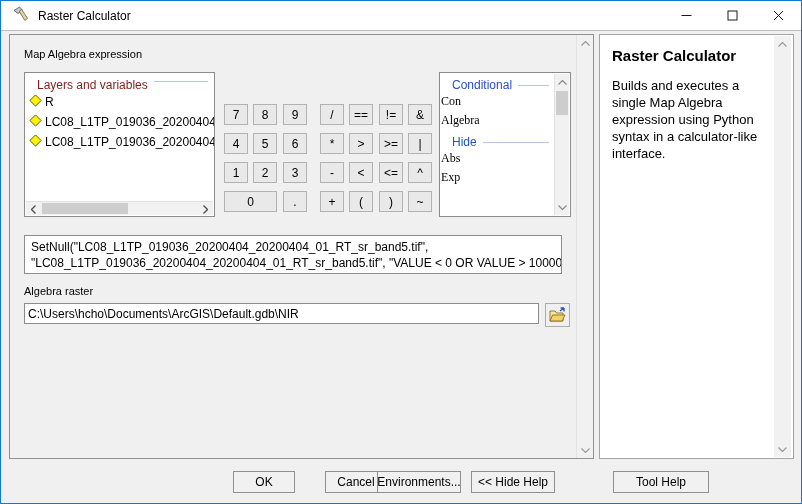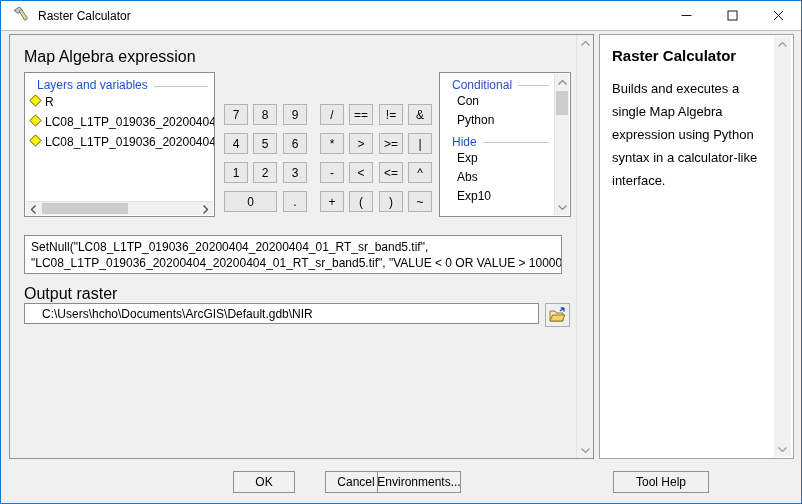--- a/index.html
+++ b/index.html
@@ -15,66 +15,66 @@
   }
   .titlebar .title { margin-left:8px; font-size:12px; color:#000; }
   .hammer { margin-left:11px; }
   .win-btns { margin-left:auto; display:flex; height:100%; }
   .win-btn { width:46px; height:100%; display:flex; align-items:center; justify-content:center; }
 
   .main-panel {
     position:absolute; left:8px; top:33px; width:585px; height:425px;
     background:#f0f0f0; border:1px solid #919191;
   }
-  .label { position:absolute; font-size:16px; color:#000; }
+  .label { position:absolute; font-size:11px; color:#000; }
 
   .listbox { position:absolute; background:#ffffff; border:1px solid #8c8c8c; overflow:hidden; }
-  .box-header { display:flex; align-items:center; padding:5px 6px 0 12px; color:#1d4ed8; }
+  .box-header { display:flex; align-items:flex-start; padding:5px 6px 0 12px; color:#7f1d1d; }
   .box-header .hline { flex:1; border-top:1px solid #b7c6e7; margin:3px 0 0 6px; }
   .list-item { display:flex; align-items:center; height:20px; padding-left:4px; white-space:nowrap; overflow:hidden; }
   .list-item .diamond { flex:0 0 auto; margin-right:3px; }
-  .fn-item { height:19px; line-height:19px; padding-left:17px; white-space:nowrap; }
+  .fn-item { height:19px; line-height:19px; padding-left:1px; white-space:nowrap;font-family:Liberation Serif, serif; }
   .fn-header { display:flex; align-items:center; padding:4px 6px 0 12px; height:19px; color:#2850c8; }
   .fn-header .hline { flex:1; border-top:1px solid #b7c6e7; margin:2px 0 0 6px; }
 
   .calc { position:absolute; left:214px; top:69px; width:208px; height:108px; }
   .calc-btn {
     position:absolute; background:#e9e9e9; border:1px solid #b2b2b2;
     display:flex; align-items:center; justify-content:center; font-size:12px; color:#000;
   }
 
   .expr-box {
     position:absolute; left:14px; top:200px; width:538px; height:39px;
     background:#fff; border:1px solid #8c8c8c; padding:3px 6px; line-height:16px;
     font-size:12px; overflow:hidden; white-space:nowrap;
   }
   .text-input {
     position:absolute; left:14px; top:268px; width:515px; height:21px;
     background:#fff; border:1px solid #8c8c8c; font-family:"Liberation Sans", sans-serif;
-    font-size:12px; padding:0 0 0 17px; color:#000;
+    font-size:12px; padding:0 0 0 3px; color:#000;
   }
   .browse-btn {
     position:absolute; left:535px; top:268px; width:25px; height:24px;
     background:#f0f0f0; border:1px solid #adadad; display:flex; align-items:center; justify-content:center;
   }
 
   .sb-v { position:absolute; background:#f1f1f1; border-left:1px solid #e3e3e3; }
   .sb-h { position:absolute; background:#f1f1f1; }
   .sb-btn { display:flex; align-items:center; justify-content:center; }
   .sb-v .sb-btn { width:100%; height:16px; }
   .sb-v .sb-btn.bottom { position:absolute; bottom:0; left:0; }
   .sb-thumb-v { position:absolute; left:1px; right:1px; background:#cdcdcd; }
   .sb-thumb-h { position:absolute; top:1px; bottom:1px; background:#cdcdcd; }
 
   .help-panel {
     position:absolute; left:598px; top:33px; width:195px; height:425px;
     background:#ffffff; border:1px solid #a3a3a3;
   }
   .help-title { position:absolute; left:12px; top:12px; font-size:15px; font-weight:bold; color:#000; }
-  .help-body { position:absolute; left:12px; top:42px; width:160px; font-size:13px; line-height:23px; color:#000; }
+  .help-body { position:absolute; left:12px; top:42px; width:160px; font-size:13px; line-height:17px; color:#000; }
 
   .footer-btn {
     position:absolute; top:470px; height:22px; background:#f1f1f1; border:1px solid #8f8f8f;
     display:flex; align-items:center; justify-content:center; font-size:12px; color:#000;
   }
 </style>
 </head>
 <body>
 
 <div class="window">
@@ -180,28 +180,27 @@
         <div class="calc-btn" style="left: 184px; top: 87px; width: 24px; height: 21px;">~</div>
       </div>
 
     <div class="listbox" style="left:429px; top:37px; width:132px; height:145px;">
       <div id="fn-list" style="margin-right:15px;">
           <div class="fn-header">
             <span>Conditional</span>
             <span class="hline"></span>
           </div>
           <div class="fn-item">Con</div>
-          <div class="fn-item">Python</div>
+          <div class="fn-item">Algebra</div>
           <div class="fn-header">
             <span>Hide</span>
             <span class="hline"></span>
           </div>
+          <div class="fn-item">Abs</div>
           <div class="fn-item">Exp</div>
-          <div class="fn-item">Abs</div>
-          <div class="fn-item">Exp10</div>
         </div>
       <div class="sb-v" style="right:1px; top:1px; bottom:1px; width:15px;">
         <div class="sb-btn">
           <svg width="9" height="5" viewBox="0 0 9 5">
               <polyline points="0.5,4.5 4.5,0.5 8.5,4.5" fill="none" stroke="#8a8a8a" stroke-width="1.2"></polyline>
             </svg>
         </div>
         <div class="sb-thumb-v" style="top:17px; height:24px;"></div>
         <div class="sb-btn bottom">
           <svg width="9" height="5" viewBox="0 0 9 5">
@@ -209,21 +208,21 @@
             </svg>
         </div>
       </div>
     </div>
 
     <div class="expr-box">
       <div>SetNull("LC08_L1TP_019036_20200404_20200404_01_RT_sr_band5.tif",</div>
       <div>"LC08_L1TP_019036_20200404_20200404_01_RT_sr_band5.tif", "VALUE &lt; 0 OR VALUE &gt; 10000") * 0.0001</div>
     </div>
 
-    <div class="label" style="left:14px; top:250px;">Output raster</div>
+    <div class="label" style="left:14px; top:250px;">Algebra raster</div>
     <input class="text-input" value="C:\Users\hcho\Documents\ArcGIS\Default.gdb\NIR" style="">
     <div class="browse-btn">
       <svg width="17" height="16" viewBox="0 0 17 16">
         <path d="M11 4 L15 1 M15 1 L11.6 1 M15 1 L15 4.4" stroke="#2a55c0" stroke-width="1.4" fill="none"></path>
         <path d="M1 4 L6 4 L7.5 6 L14 6 L14 14 L1 14 Z" fill="#f5e8a8" stroke="#8a6d1e" stroke-width="0.9"></path>
         <path d="M1 14 L3.6 8 L16 8 L13.2 14 Z" fill="#f0d36b" stroke="#8a6d1e" stroke-width="0.9"></path>
       </svg>
     </div>
 
     <div class="sb-v" style="right:0; top:0; bottom:0; width:17px;">
@@ -255,14 +254,15 @@
           </svg>
       </div>
     </div>
   </div>
 
   <div id="footer"></div>
 
 <div class="footer-btn" style="left: 232px; width: 62px;">OK</div>
     <div class="footer-btn" style="left: 304px; width: 62px; margin-left: 20px;">Cancel</div>
     <div class="footer-btn" style="left: 376px; width: 84px;">Environments...</div>
+    <div class="footer-btn" style="left: 470px; width: 84px;">&lt;&lt; Hide Help</div>
     <div class="footer-btn" style="left: 612px; width: 96px;">Tool Help</div>
   </div>
 
 </body></html>

